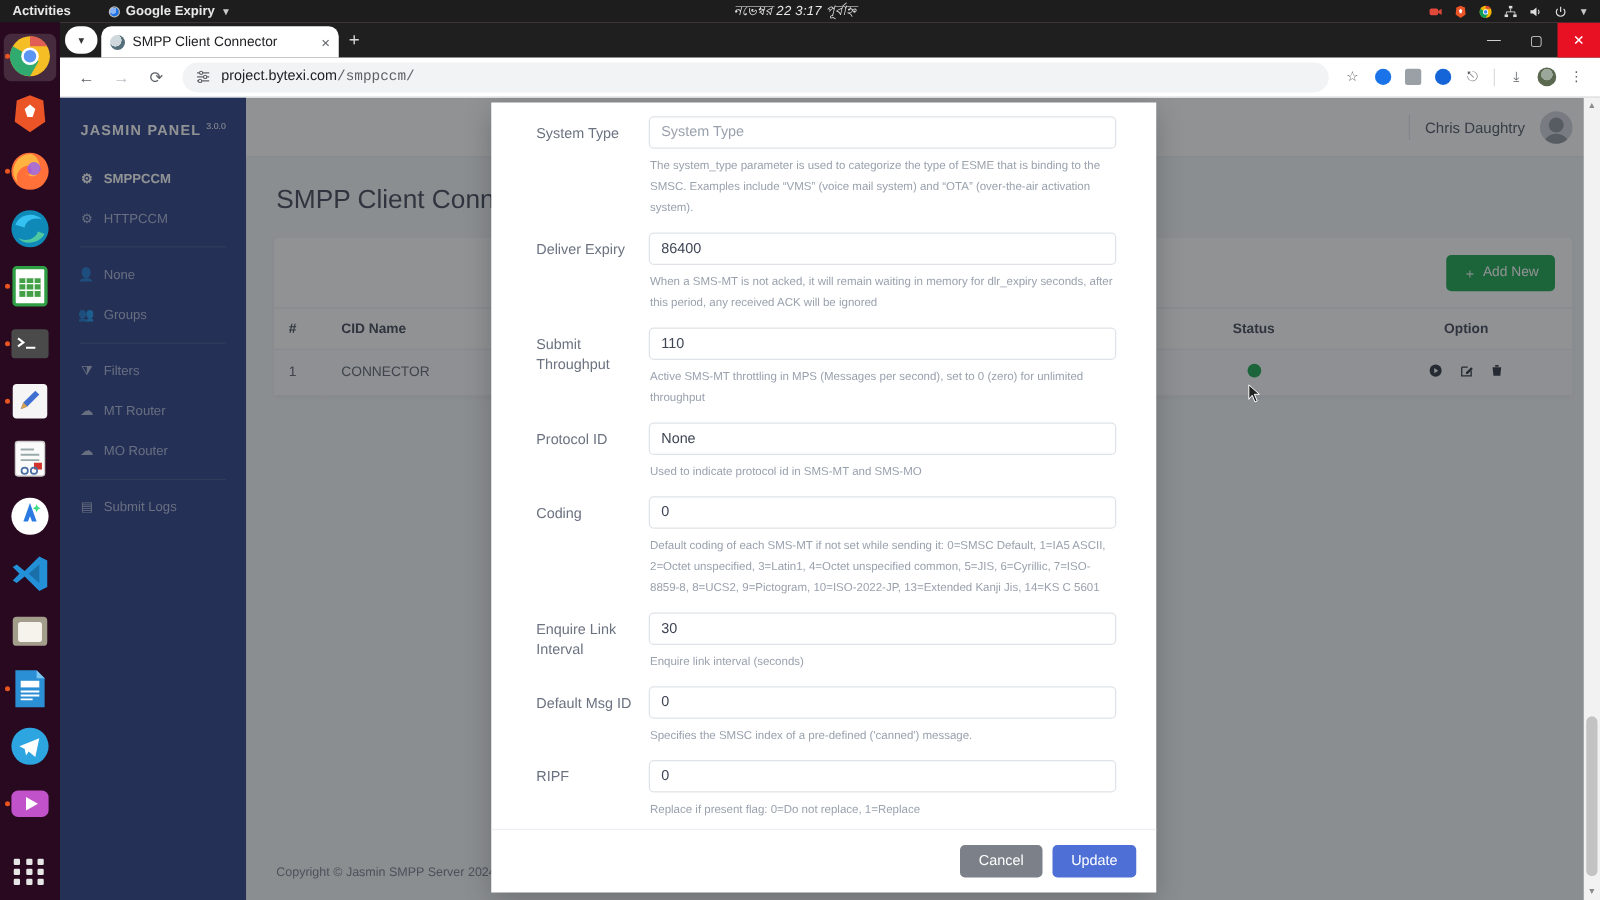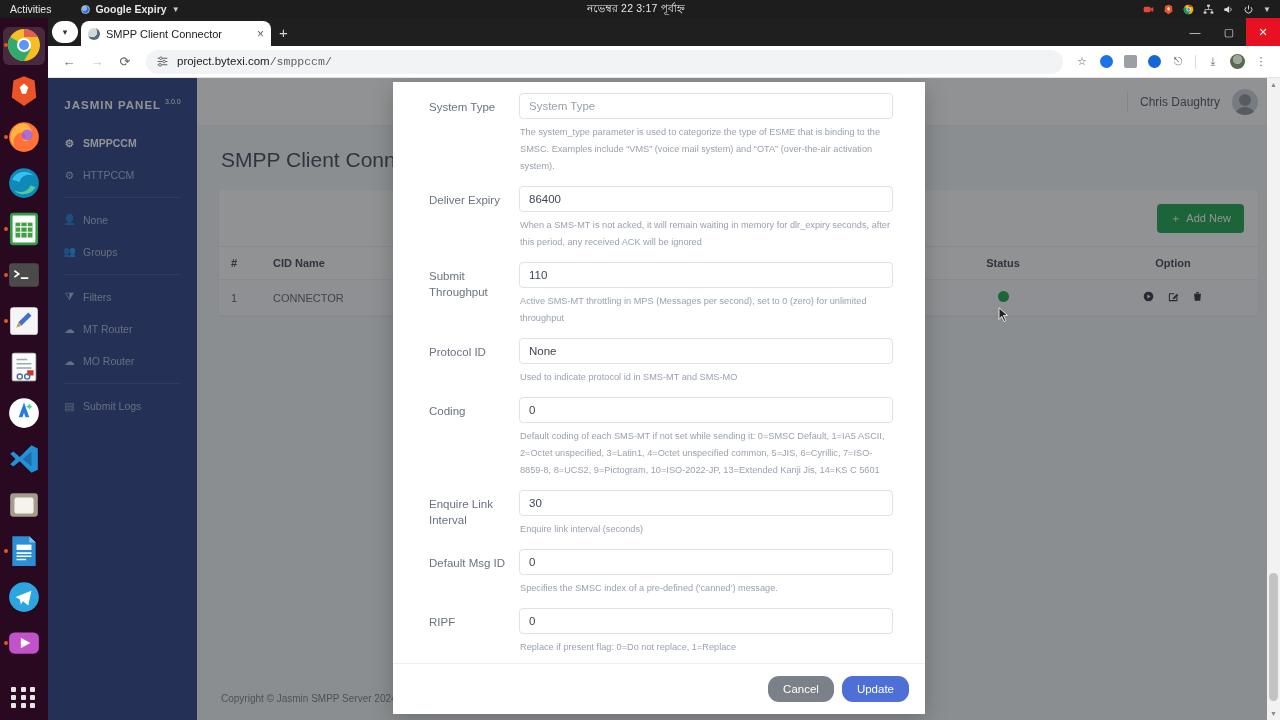--- a/index.html
+++ b/index.html
@@ -9,31 +9,31 @@
     background: #2c001e;
   }
   .screen { position: relative; width: 1280px; height: 720px; overflow: hidden; }
 
   
   .gnome-topbar {
     position: absolute; top: 0; left: 0; width: 1280px; height: 18px;
     background: #1d1d1d; color: #e8e8e8;
     display: flex; align-items: center; font-size: 10.5px; z-index: 60;
   }
-  .gt-activities { margin-left: 10px; font-weight: 400; }
+  .gt-activities { margin-left: 10px; font-weight: 700; }
   .gt-app { margin-left: 30px; display: flex; align-items: center; gap: 5px; font-weight: 700; }
   .gt-app-dot {
     width: 9px; height: 9px; border-radius: 50%;
     background: radial-gradient(circle at 35% 35%, #8ab4f8 0 40%, #1a73e8 42% 100%);
     border: 1px solid #bbb;
   }
   .gt-caret { font-size: 8px; opacity: .85; }
   .gt-clock {
     position: absolute; left: 0; right: 8px; text-align: center;
-    font-size: 10.5px; letter-spacing: .2px; pointer-events: none;
+    font-size: 10.5px; letter-spacing: .2px; pointer-events: none; font-style: italic;
   }
   .gt-tray { margin-left: auto; display: flex; align-items: center; gap: 9px; margin-right: 9px; }
   .tray-ic { width: 11px; height: 11px; display: block; }
 
   
   .dock {
     position: absolute; top: 18px; left: 0; width: 48px; height: 702px;
     background: rgba(40,10,32,.92); z-index: 55;
     display: flex; flex-direction: column; align-items: center; padding-top: 4px;
   }
@@ -191,21 +191,21 @@
     font-size: 11.5px; color: #3f4654; padding: 0 9px;
     font-family: "Liberation Sans", sans-serif; background: #fff; outline: none;
   }
   .finput::placeholder { color: #9aa2ae; }
   .fhelp { font-size: 9.2px; color: #9aa2ae; line-height: 1.85; padding: 5px 2px 0 1px; }
   .modal-foot {
     border-top: 1px solid #eceef1; padding: 12px 16px; display: flex;
     justify-content: flex-end; gap: 8px;
   }
   .btn {
-    border: none; border-radius: 11px; font-size: 11.5px; padding: 7px 15px;
+    border: none; border-radius: 4px; font-size: 11.5px; padding: 7px 15px;
     font-family: "Liberation Sans", sans-serif; color: #fff;
   }
   .btn-cancel { background: #7b8089; }
   .btn-update { background: #4d6fd6; }
 
   
   .pg-scroll { position: absolute; right: 0; top: 0; width: 13px; height: 642px; background: #f2f2f2; z-index: 40; }
   .pg-scroll .arw { height: 13px; display: flex; align-items: center; justify-content: center; font-size: 7px; color: #8a8a8a; }
   .pg-scroll .arw.bot { position: absolute; bottom: 0; left: 0; right: 0; }
   .pg-thumb { position: absolute; left: 2px; width: 9px; top: 495px; height: 128px; background: #c3c3c3; border-radius: 5px; }

